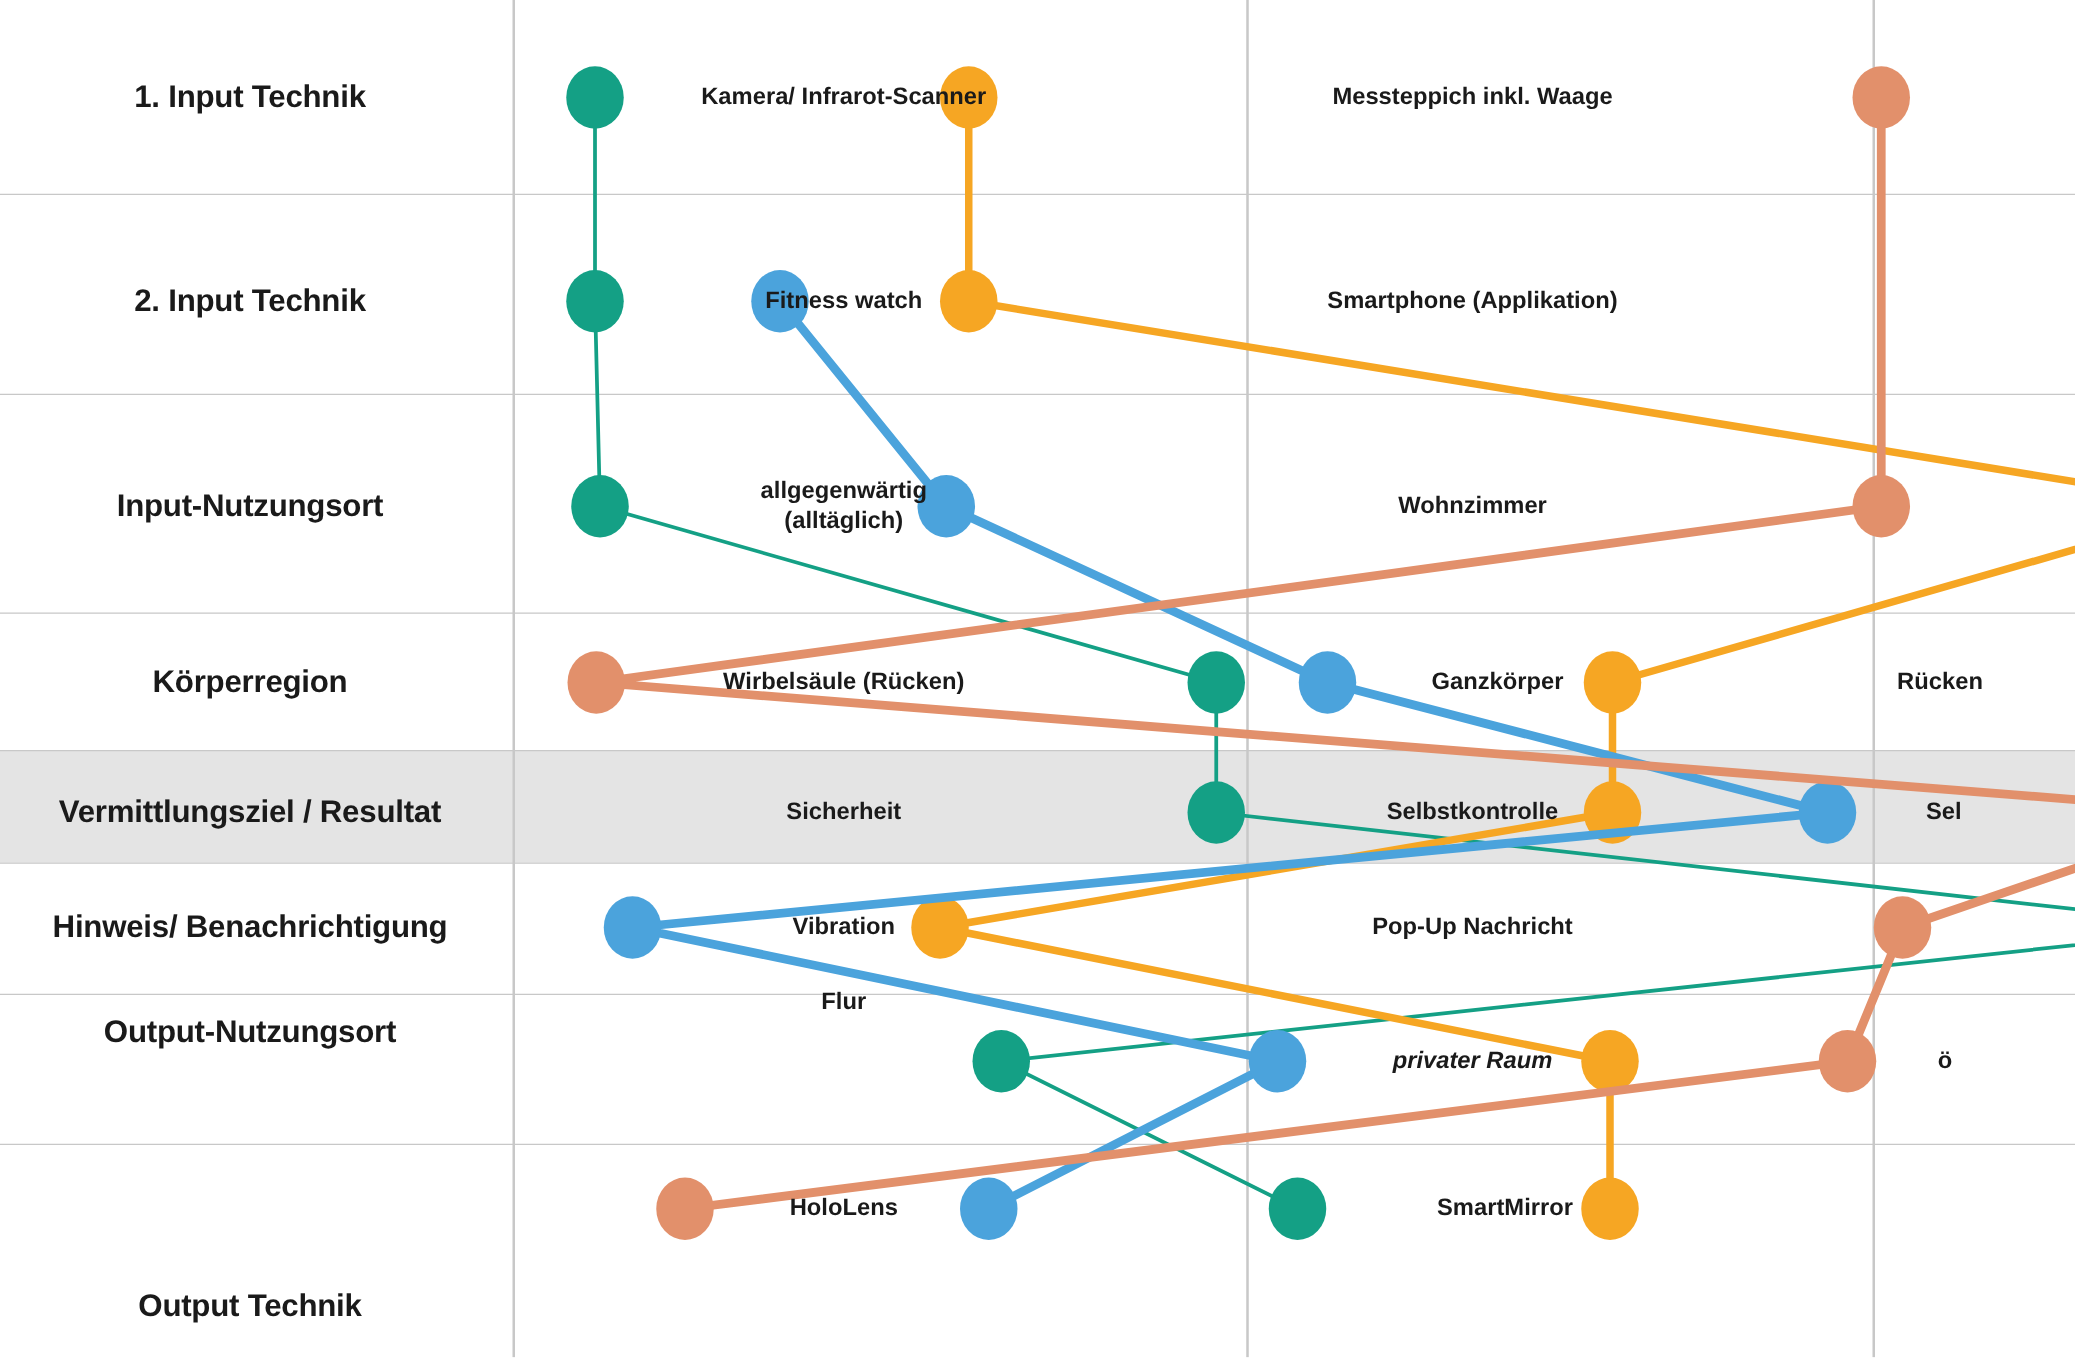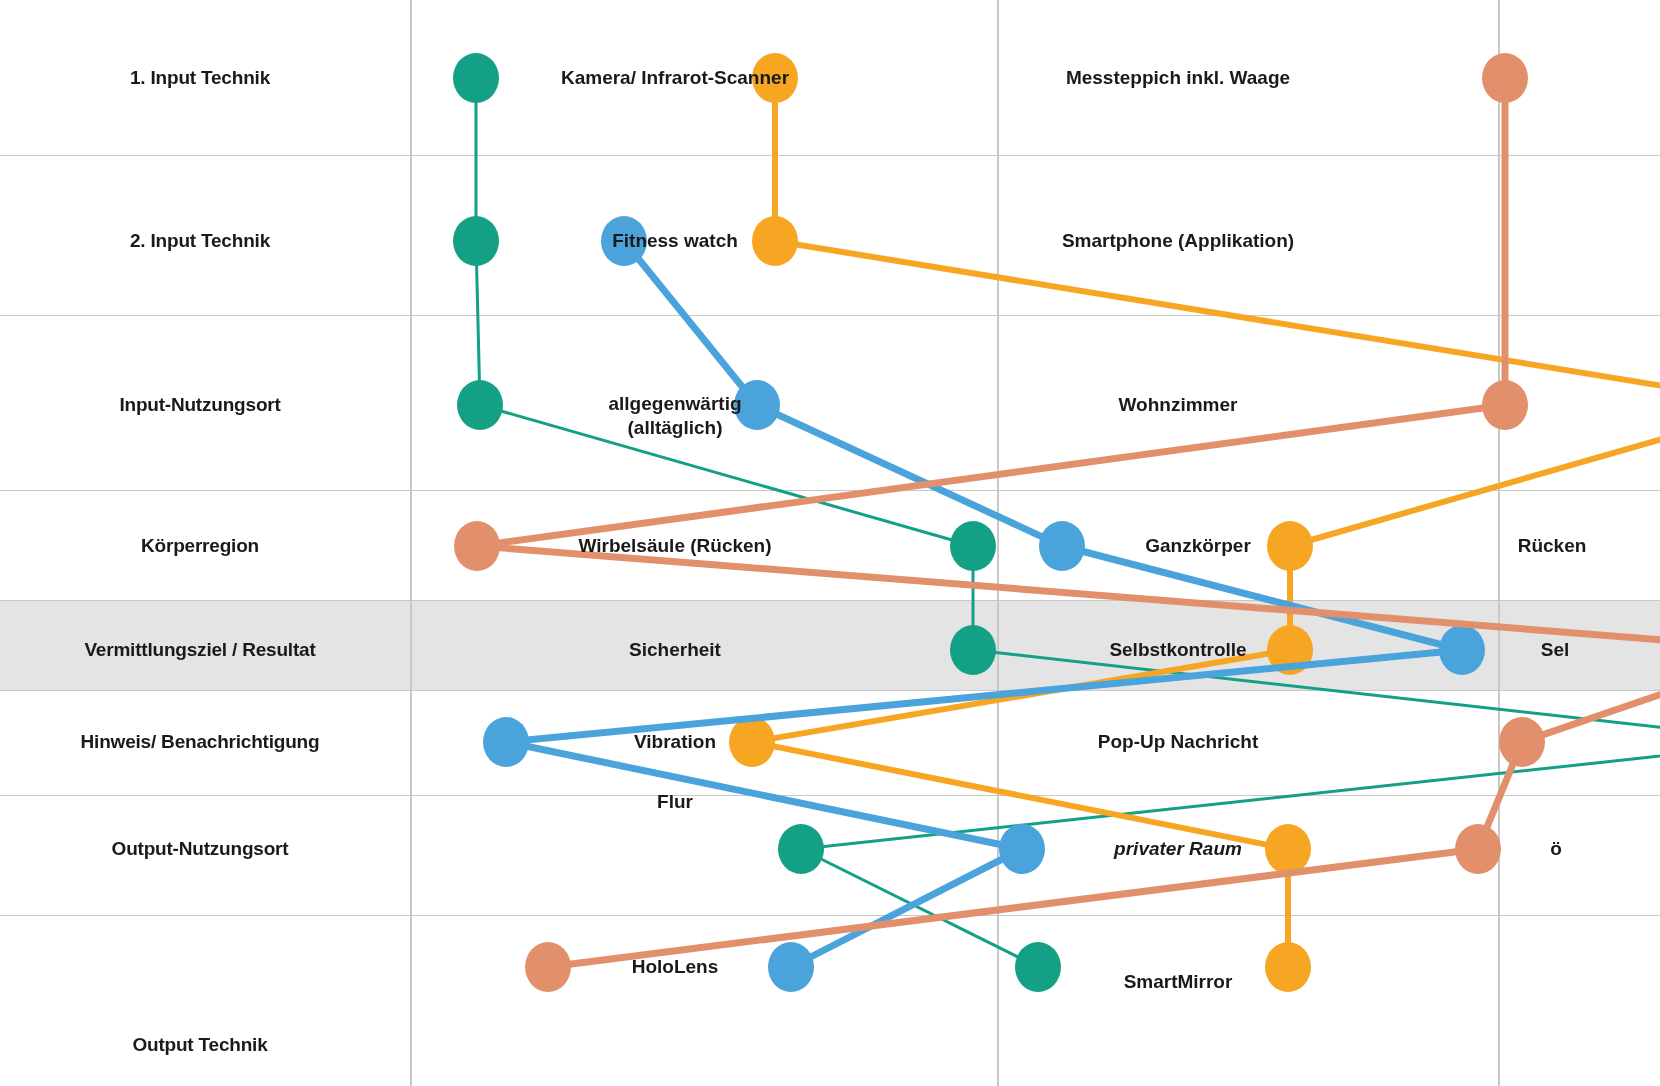--- a/index.html
+++ b/index.html
@@ -11,21 +11,21 @@
   .row-band.highlight{background:#e4e4e4;}
   .hline{position:absolute;left:0;width:1660px;height:1px;background:#c8c8c8;}
   .vline{position:absolute;top:0;height:1086px;width:2px;background:#c8c8c8;}
 
   
   .rowlabel{
     position:absolute;
     left:0;width:400px;
     text-align:center;
     font-weight:bold;
-    font-size:19px;
+    font-size:25px;
     color:#1a1a1a;
     line-height:1.15;
     transform:translateY(-50%);
     letter-spacing:-0.2px;
   }
   .optlabel{
     position:absolute;
     text-align:center;
     font-weight:bold;
     font-size:19px;
@@ -58,42 +58,42 @@
       <div class="vline" style="left: 997px; background: rgb(200, 200, 200);"></div>
       <div class="vline" style="left: 1498px; background: rgb(200, 200, 200);"></div>
     </div>
   <div id="label-layer">
       <div class="rowlabel" style="top: 78px;">1. Input Technik</div>
       <div class="rowlabel" style="top: 241px;">2. Input Technik</div>
       <div class="rowlabel" style="top: 405px;">Input-Nutzungsort</div>
       <div class="rowlabel" style="top: 546px;">Körperregion</div>
       <div class="rowlabel" style="top: 650px;">Vermittlungsziel / Resultat</div>
       <div class="rowlabel" style="top: 742px;">Hinweis/ Benachrichtigung</div>
-      <div class="rowlabel" style="top: 849px; text-align: center;">Output-Nutzungsort</div>
+      <div class="rowlabel" style="top: 826px; text-align: center;">Output-Nutzungsort</div>
       <div class="rowlabel" style="top: 1025px; margin-top: 20px;">Output Technik</div>
       <div class="optlabel" style="left: 675px; top: 78px;">Kamera/ Infrarot-Scanner</div>
       <div class="optlabel" style="left: 1178px; top: 78px;">Messteppich inkl. Waage</div>
       <div class="optlabel" style="left: 675px; top: 241px;">Fitness watch</div>
       <div class="optlabel" style="left: 1178px; top: 241px;">Smartphone (Applikation)</div>
-      <div class="optlabel" style="left: 675px; top: 405px; margin-top: 11px;">allgegenwärtig
+      <div class="optlabel" style="left: 675px; top: 405px;">allgegenwärtig
 (alltäglich)</div>
       <div class="optlabel" style="left: 1178px; top: 405px;">Wohnzimmer</div>
       <div class="optlabel" style="left: 675px; top: 546px;">Wirbelsäule (Rücken)</div>
       <div class="optlabel" style="left: 1178px; top: 546px; margin-left: 20px;">Ganzkörper</div>
       <div class="optlabel" style="left: 1552px; top: 546px;">Rücken</div>
       <div class="optlabel" style="left: 675px; top: 650px;">Sicherheit</div>
       <div class="optlabel" style="left: 1178px; top: 650px;">Selbstkontrolle</div>
       <div class="optlabel" style="left: 1555px; top: 650px; text-align: center;">Sel</div>
       <div class="optlabel" style="left: 675px; top: 742px;">Vibration</div>
       <div class="optlabel" style="left: 1178px; top: 742px;">Pop-Up Nachricht</div>
       <div class="optlabel" style="left: 675px; top: 802px; text-align: right;">Flur</div>
       <div class="optlabel" style="left: 1178px; top: 849px; font-style: italic;">privater Raum</div>
       <div class="optlabel" style="left: 1556px; top: 849px;">ö</div>
       <div class="optlabel" style="left: 675px; top: 967px;">HoloLens</div>
-      <div class="optlabel" style="left: 1178px; top: 967px; margin-top: 15px;">SmartMirror</div>
+      <div class="optlabel" style="left: 1204px; top: 967px;">SmartMirror</div>
     </div>
   <svg id="links" xmlns="http://www.w3.org/2000/svg">
       <g>
         <polyline points="476,78 476,241 480,405 973,546 973,650 1790,742 801,849 1038,967" fill="none" stroke="#14A085" stroke-width="3" stroke-linejoin="round" stroke-linecap="round"></polyline>
         <ellipse cx="476" cy="78" rx="23" ry="25" fill="#14A085" class="dot"></ellipse>
         <ellipse cx="476" cy="241" rx="23" ry="25" fill="#14A085" class="dot"></ellipse>
         <ellipse cx="480" cy="405" rx="23" ry="25" fill="#14A085" class="dot"></ellipse>
         <ellipse cx="973" cy="546" rx="23" ry="25" fill="#14A085" class="dot"></ellipse>
         <ellipse cx="973" cy="650" rx="23" ry="25" fill="#14A085" class="dot"></ellipse>
         <ellipse cx="801" cy="849" rx="23" ry="25" fill="#14A085" class="dot"></ellipse>

